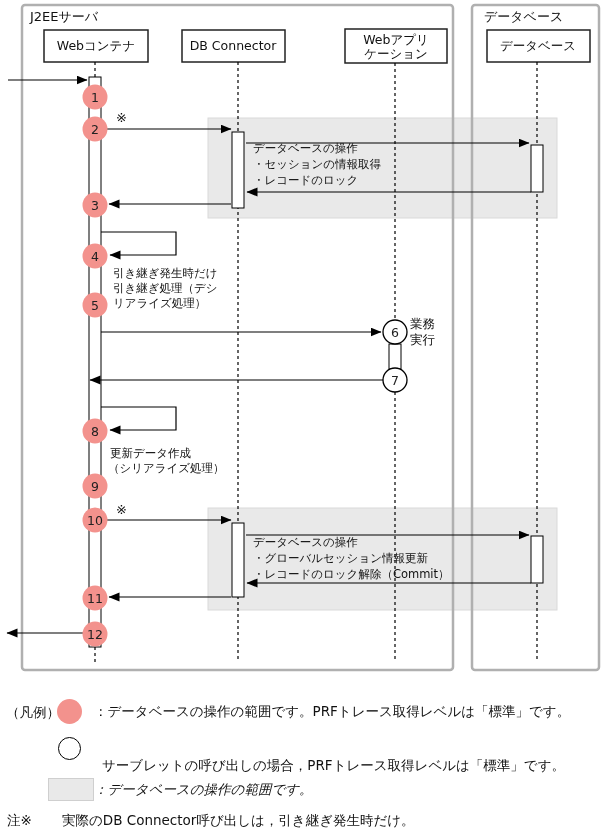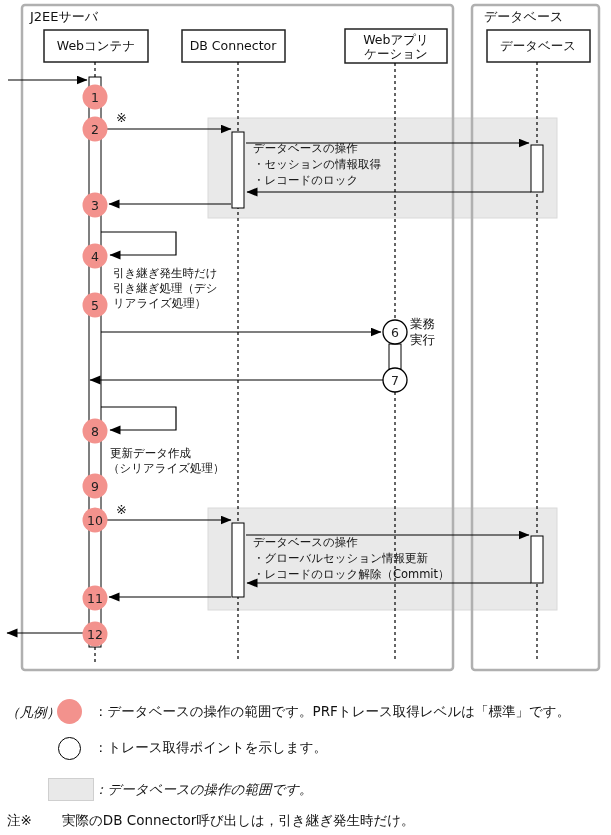--- a/index.html
+++ b/index.html
@@ -145,27 +145,27 @@
     <circle cx="395" cy="332" r="12" fill="#fff" stroke="#000" stroke-width="1.3"></circle>
     <text x="395" y="336.5" text-anchor="middle" class="num">6</text>
   </g>
   <g>
     <circle cx="395" cy="380" r="12" fill="#fff" stroke="#000" stroke-width="1.3"></circle>
     <text x="395" y="384.5" text-anchor="middle" class="num">7</text>
   </g>
 </svg>
 
 
-<div class="legend-item" style="left:6px;top:704px;font-style:italic;">（凡例）</div>
+<div class="legend-item" style="left:6px;top:704px;">（凡例）</div>
 
 <div class="c-pink" style="left:57px;top:699px;"></div>
 <div class="legend-item" style="left:94px;top:703px;">：データベースの操作の範囲です。PRFトレース取得レベルは「標準」です。</div>
 
 <div class="c-white" style="left:58px;top:737px;"></div>
-<div class="legend-item" style="left:94px;top:739px;">：トレース取得ポイントを示します。</div>
+<div class="legend-item" style="left:102px;top:757px;">サーブレットの呼び出しの場合，PRFトレース取得レベルは「標準」です。</div>
 
 <div class="swatch" style="left:48px;top:778px;"></div>
 <div class="legend-item" style="left:94px;top:781px;font-style:italic;">：データベースの操作の範囲です。</div>
 
 <div class="legend-item" style="left:7px;top:812px;">注※</div>
 <div class="legend-item" style="left:62px;top:812px;">実際のDB Connector呼び出しは，引き継ぎ発生時だけ。</div>
 
 </div>
 
 </body></html>

